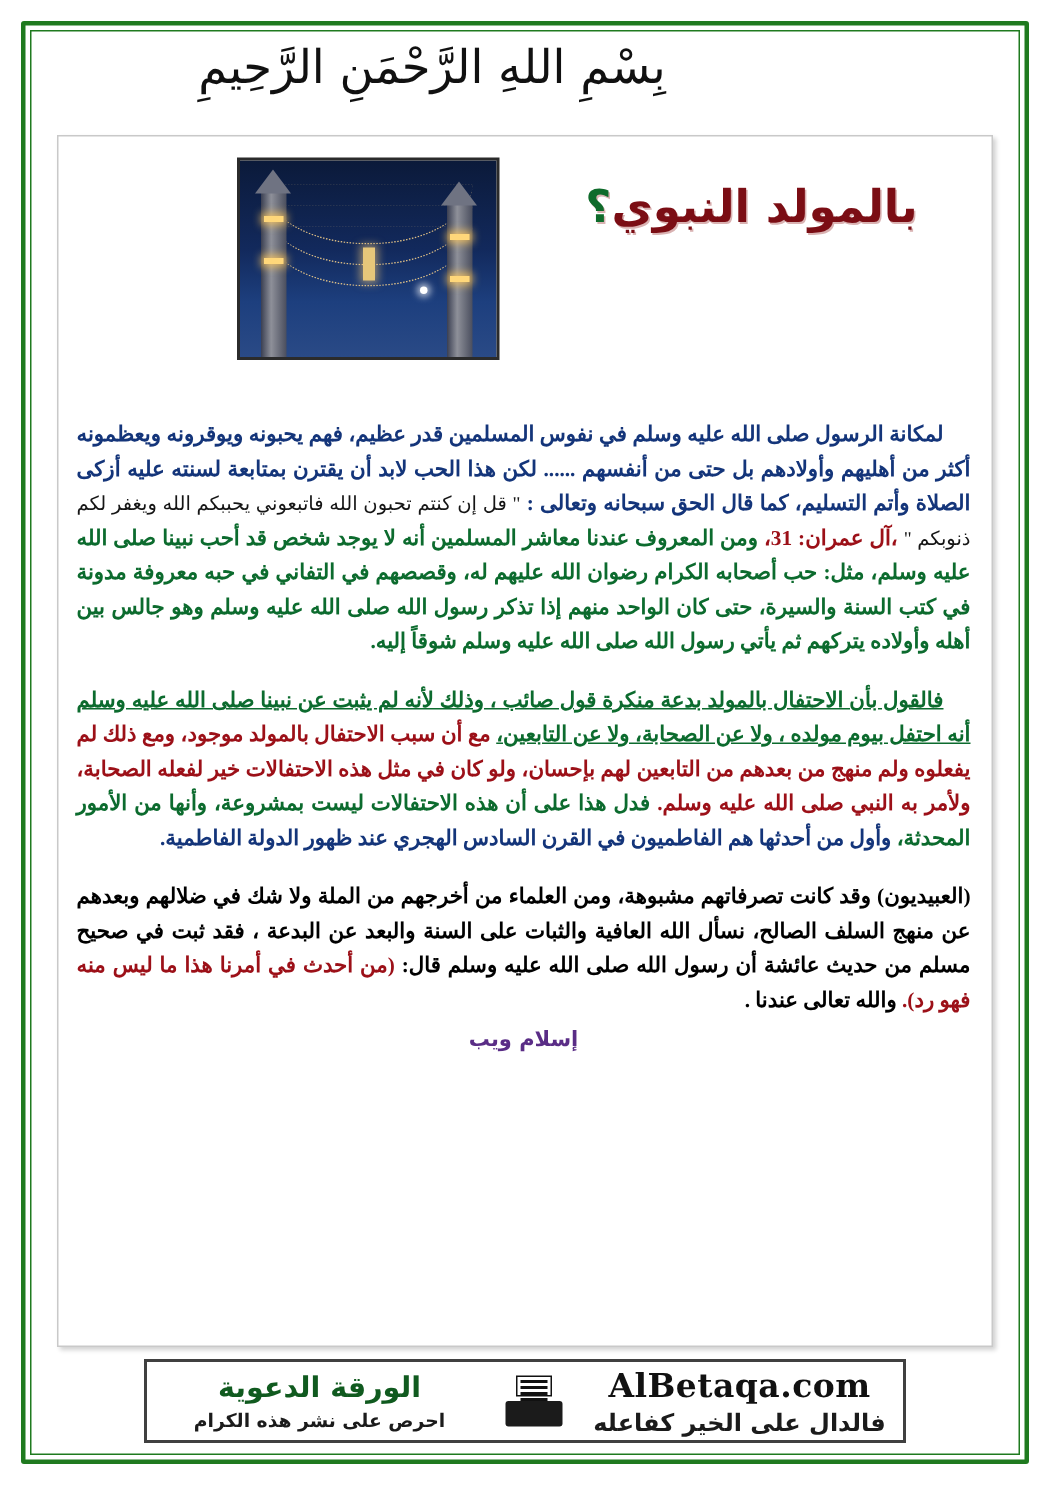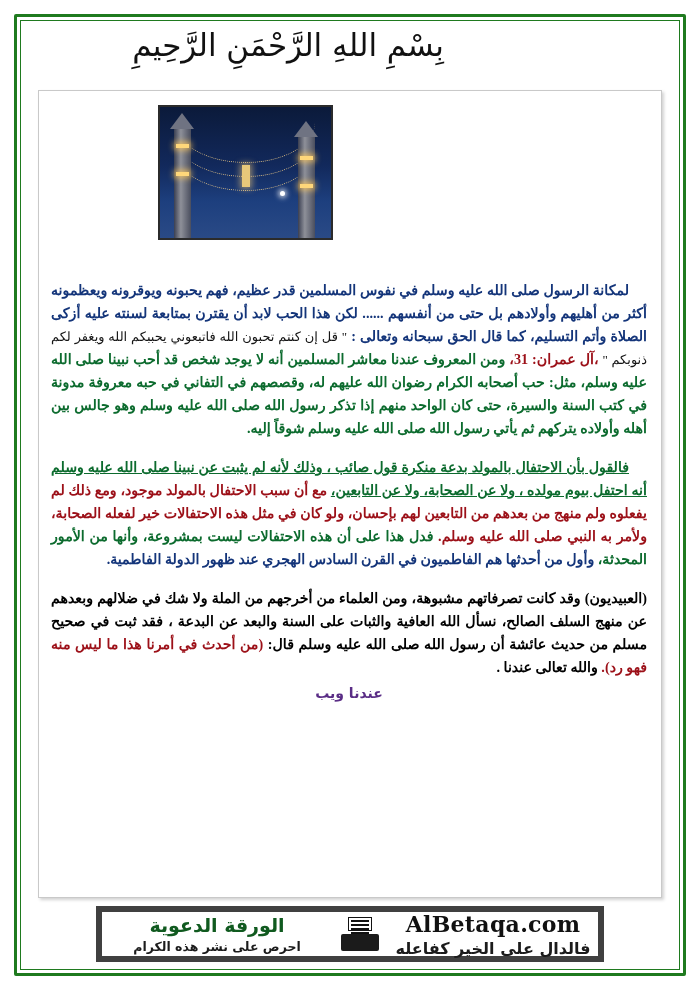--- a/index.html
+++ b/index.html
@@ -171,21 +171,21 @@
     font-size: 14px;
     color: #5a2d86;
     font-weight: bold;
   }
 
   
   .footer {
     position: absolute;
     left: 96px; top: 906px;
     width: 508px; height: 56px;
-    border: 6px solid #404040;
+    border: 2px solid #404040;
     background: #ffffff;
     display: flex;
     flex-direction: row-reverse;
     align-items: center;
   }
   .footer-right {
     flex: 0 0 230px;
     text-align: center;
     padding: 0 6px;
   }
@@ -282,20 +282,21 @@
           <div class="lamp" style="top:46px"></div>
         </div>
         <div class="minaret right">
           <div class="cap"></div>
           <div class="lamp" style="top:22px"></div>
           <div class="lamp" style="top:50px"></div>
         </div>
       </div>
 
       <div class="title-block">
+        <span class="title-line second"><span>بالمولد النبوي</span><span class="qmark">؟</span></span>
       </div>
 
     </div>
 
     <div class="body">
 
       <p class="para p-indent c-blue">
         <span>لمكانة الرسول صلى الله عليه وسلم في نفوس المسلمين قدر عظيم، فهم يحبونه ويوقرونه ويعظمونه أكثر من أهليهم وأولادهم بل حتى من أنفسهم ...... لكن هذا الحب لابد أن يقترن بمتابعة لسنته عليه أزكى الصلاة وأتم التسليم، كما قال الحق سبحانه وتعالى :</span>
         <span class="c-dark thin small"> " قل إن كنتم تحبون الله فاتبعوني يحببكم الله ويغفر لكم ذنوبكم "</span>
         <span class="c-red">،آل عمران: 31،</span>
@@ -308,21 +309,21 @@
         <span class="c-green"> فدل هذا على أن هذه الاحتفالات ليست بمشروعة، وأنها من الأمور المحدثة،</span>
         <span class="c-blue"> وأول من أحدثها هم الفاطميون في القرن السادس الهجري عند ظهور الدولة الفاطمية.</span>
       </p>
 
       <p class="para c-black">
         <span>(العبيديون) وقد كانت تصرفاتهم مشبوهة، ومن العلماء من أخرجهم من الملة ولا شك في ضلالهم وبعدهم عن منهج السلف الصالح، نسأل الله العافية والثبات على السنة والبعد عن البدعة ، فقد ثبت في صحيح مسلم من حديث عائشة أن رسول الله صلى الله عليه وسلم قال:</span>
         <span class="c-red"> (من أحدث في أمرنا هذا ما ليس منه فهو رد).</span>
         <span> والله تعالى عندنا .</span>
       </p>
 
-      <div class="sign">عندنا ويب</div>
+      <div class="sign">إسلام ويب</div>
     </div>
 
   </div>
 
   <div class="footer">
     <div class="footer-right">
       <span class="footer-title">الورقة الدعوية</span>
       <span class="footer-sub">احرص على نشر هذه الكرام</span>
     </div>
     <div class="footer-icon">

